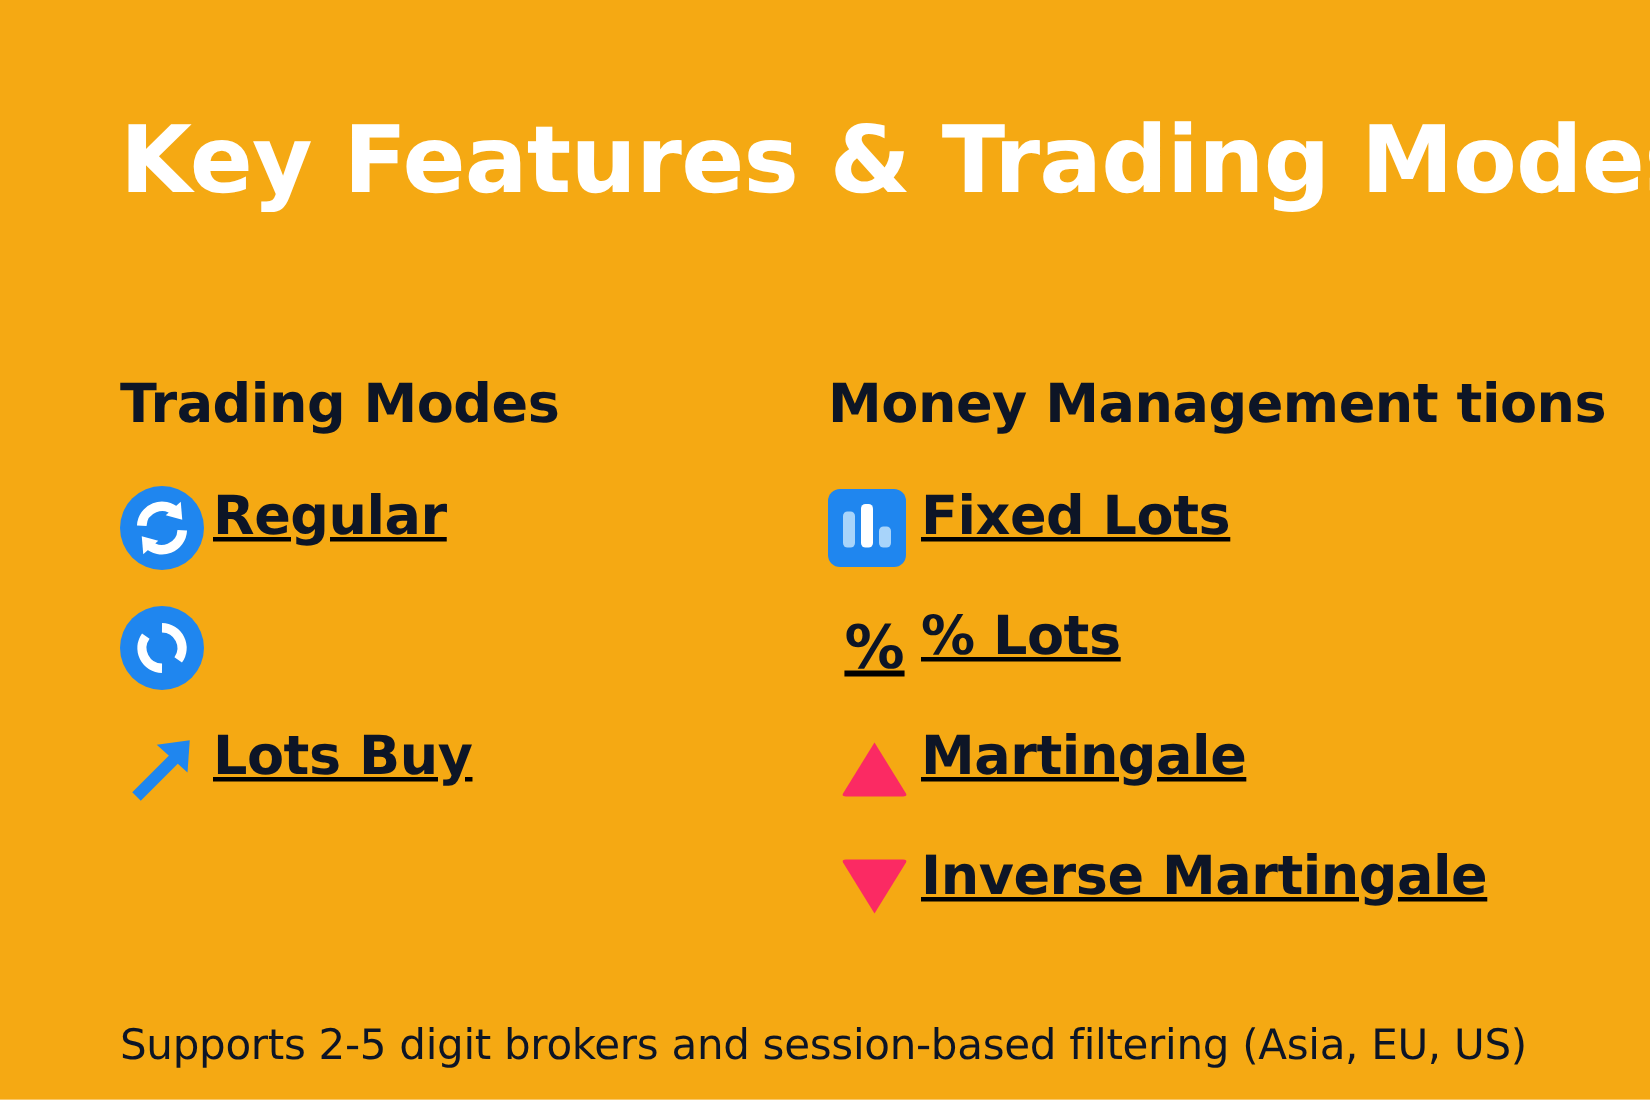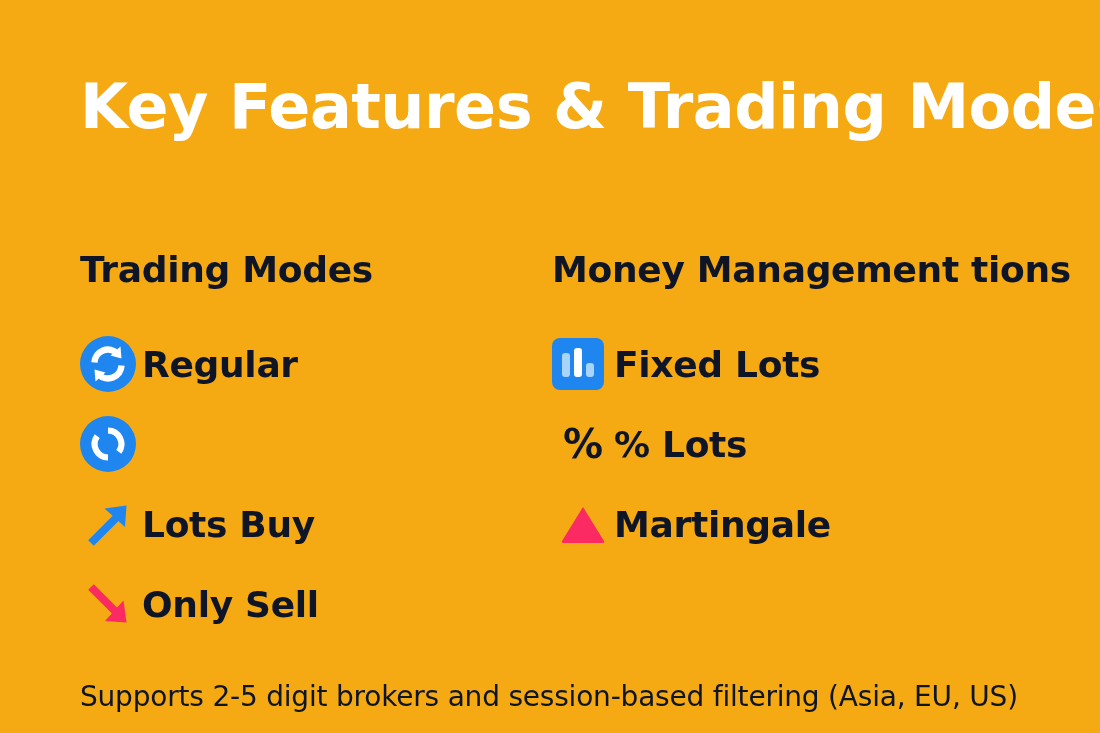--- a/index.html
+++ b/index.html
@@ -45,22 +45,23 @@
   .col-head {
     font-size: 36px;
     font-weight: 700;
     color: #0D1526;
     letter-spacing: -0.3px;
     margin: 0 0 34px 0;
     white-space: nowrap;
   }
   .row {
     display: flex;
-    align-items: center;
+    align-items: flex-start;
     height: 80px;
+    text-decoration: underline;
   }
   .row-icon {
     width: 62px;
     min-width: 62px;
     height: 56px;
     display: flex;
     align-items: center;
     justify-content: flex-start;
   }
   .row-icon.ic-center { justify-content: center; }
@@ -128,29 +129,20 @@
     <div class="row">
       <span class="row-icon">
         <svg width="56" height="56" viewBox="0 0 56 56">
           <path d="M11 47 L41 17" fill="none" stroke="#1F86EF" stroke-width="8" stroke-linecap="butt"></path>
           <polygon points="46.5,9.5 45,31 24.5,12.5" fill="#1F86EF"></polygon>
         </svg>
       </span>
       <span class="row-label">Lots Buy</span>
     </div>
 
-    <div class="row">
-      <span class="row-icon">
-        <svg width="56" height="56" viewBox="0 0 56 56">
-          <path d="M11 11 L39 39" fill="none" stroke="#FB2A63" stroke-width="8" stroke-linecap="butt"></path>
-          <polygon points="46.5,46.5 25,45 43.5,24.5" fill="#FB2A63"></polygon>
-        </svg>
-      </span>
-      <span class="row-label">Only Sell</span>
-    </div>
   </div>
 
   <div class="col col-right">
     <div class="col-head">Money Management tions</div>
 
     <div class="row">
       <span class="row-icon">
         <svg width="52" height="52" viewBox="0 0 52 52">
           <rect x="0" y="0" width="52" height="52" rx="8" ry="8" fill="#1F86EF"></rect>
           <rect x="10" y="15" width="8" height="24" rx="3" fill="#A8D4FA"></rect>
@@ -170,17 +162,25 @@
 
     <div class="row">
       <span class="row-icon ic-center">
         <svg width="46" height="40" viewBox="0 0 46 40">
           <path d="M23 3 L44 37 Q45 39 42 39 L4 39 Q1 39 2 37 Z" fill="#FB2A63"></path>
         </svg>
       </span>
       <span class="row-label">Martingale</span>
     </div>
 
+    <div class="row">
+      <span class="row-icon ic-center">
+        <svg width="46" height="40" viewBox="0 0 46 40">
+          <path d="M23 37 L44 3 Q45 1 42 1 L4 1 Q1 1 2 3 Z" fill="#FB2A63"></path>
+        </svg>
+      </span>
+      <span class="row-label">Inverse Martingale</span>
+    </div>
   </div>
 
   <div class="footer">Supports 2-5 digit brokers and session-based filtering (Asia, EU, US)</div>
 
 </div>
 
 </body></html>

